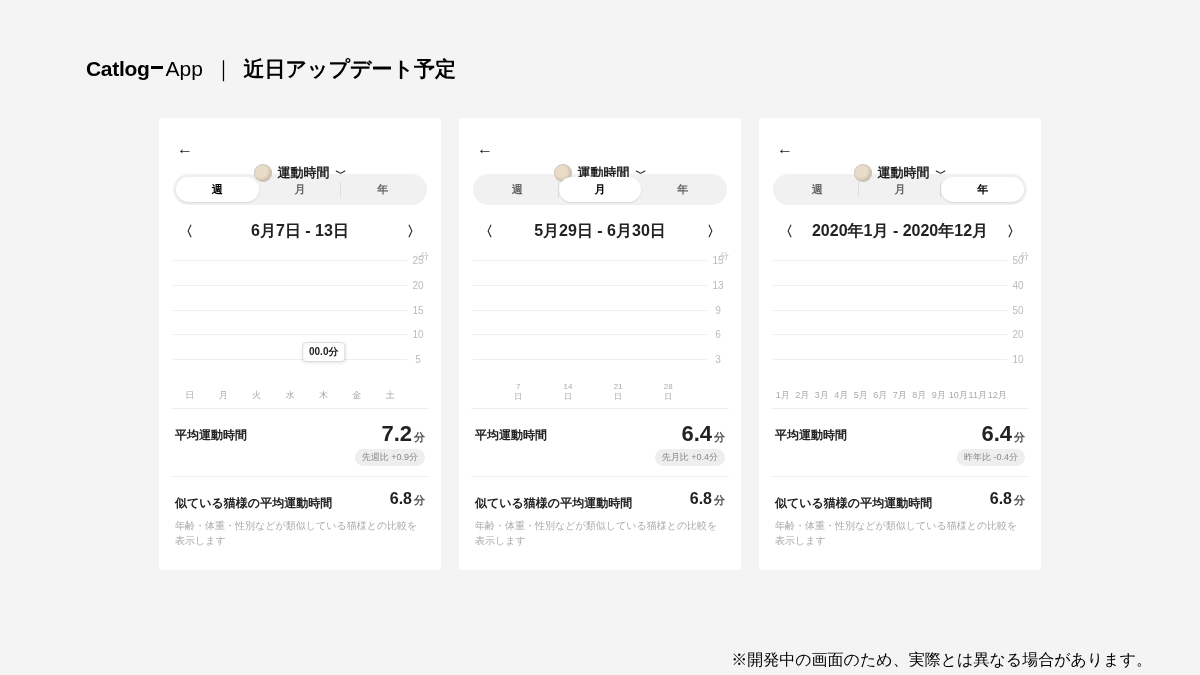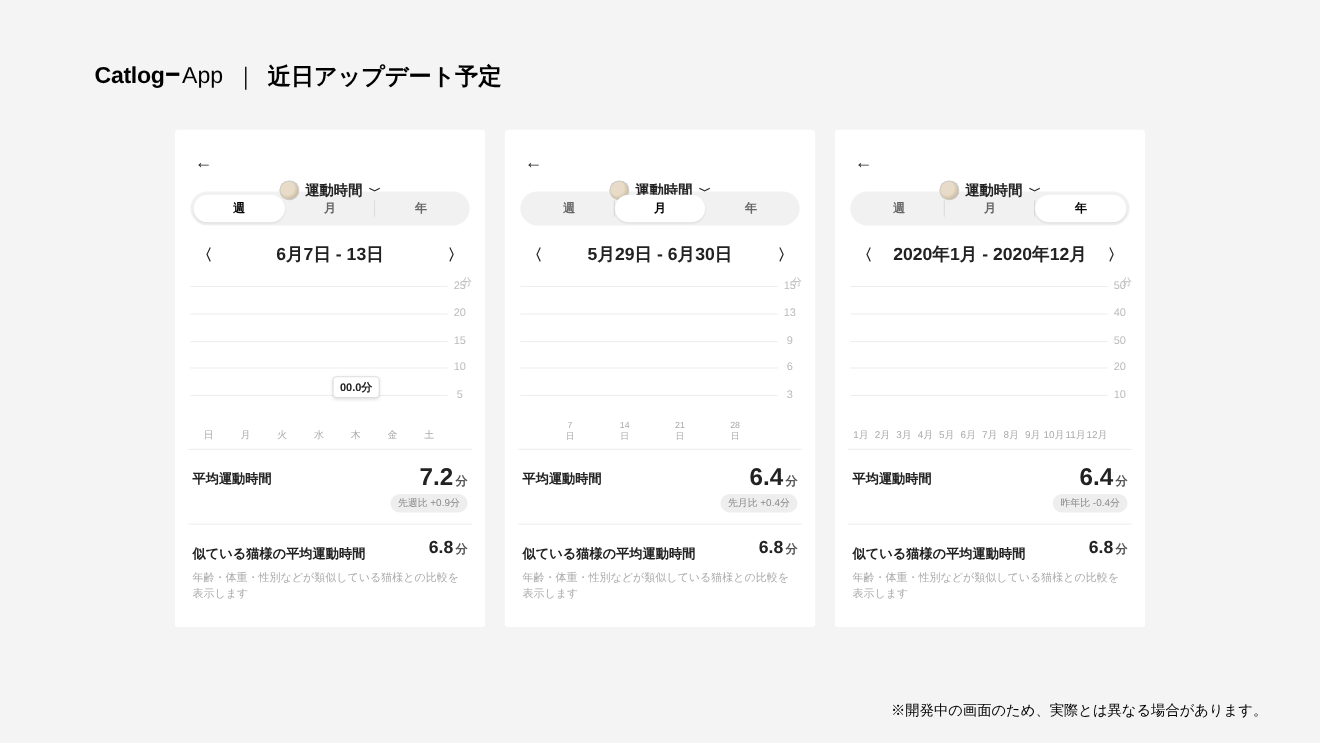--- a/index.html
+++ b/index.html
@@ -98,21 +98,21 @@
 
   .stat-row { display:flex; align-items:flex-start; justify-content:space-between; padding:8px 2px 4px 2px; }
   .stat-row .lab { font-size:12px; font-weight:700; padding-top:4px;}
   .stat-row .val { font-size:22px; font-weight:800; line-height:1;}
   .stat-row .unit{ font-size:11px; font-weight:600; margin-left:2px; color:#555;}
   .badge { display:inline-block; background:#eee; color:#888; font-size:9px; padding:2px 7px; border-radius:9px; margin-top:4px;}
   .stat-row.sm .val{ font-size:16px; }
   .note { font-size:10px; color:#aaa; line-height:1.5; padding: 2px 2px 6px 2px;}
 
   .footer-note {
-    position:absolute; bottom:20px; right:48px; font-size:13px; font-weight:500;
+    position:absolute; bottom:4px; right:48px; font-size:16px; font-weight:500;
   }
 </style>
 </head>
 <body>
 
 <div class="page-header">
   <span class="logo-catlog">Catlog</span>
     <span class="under"></span>
     <span class="logo-app">App</span>
   <span class="sep">｜</span>

